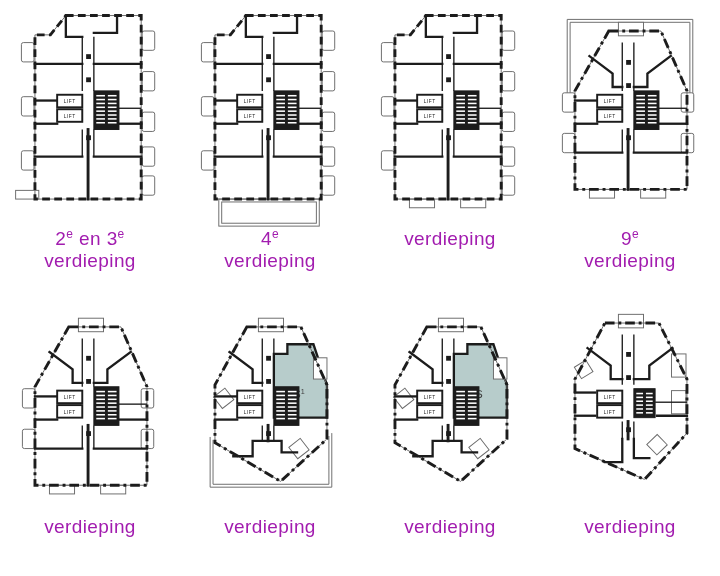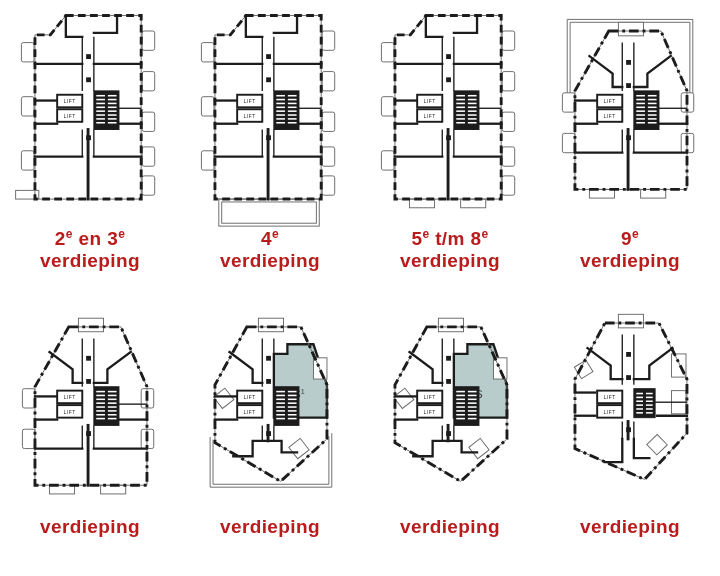--- a/index.html
+++ b/index.html
@@ -11,23 +11,23 @@
     width:720px;height:576px;
   }
   figure.plan-cell{
     margin:0;padding:0;
     display:flex;flex-direction:column;align-items:center;
   }
   figure.plan-cell svg{display:block;}
   figcaption.floor-caption{
     margin-top:-4px;
     text-align:center;
-    color:#b91c1c;
+    color:#a21caf;
     font-size:19px;
-    font-weight:700;
+    font-weight:400;
     letter-spacing:.4px;
     line-height:1.18;
   }
   figcaption.floor-caption sup{font-size:12px;line-height:0;}
   figcaption.floor-caption .cap-line{display:block;}
 </style>
 </head>
 <body>
 
 <main class="plans-grid">
@@ -199,21 +199,20 @@
         <line x1="94.5" y1="115" x2="103.5" y2="115" stroke="#fff" stroke-width="1.6"></line>
         <line x1="106.5" y1="115" x2="115.5" y2="115" stroke="#fff" stroke-width="1.6"></line>
         <line x1="94.5" y1="119" x2="103.5" y2="119" stroke="#fff" stroke-width="1.6"></line>
         <line x1="106.5" y1="119" x2="115.5" y2="119" stroke="#fff" stroke-width="1.6"></line>
         <line x1="94.5" y1="123" x2="103.5" y2="123" stroke="#fff" stroke-width="1.6"></line>
         <line x1="106.5" y1="123" x2="115.5" y2="123" stroke="#fff" stroke-width="1.6"></line>
         <line x1="94.5" y1="127" x2="103.5" y2="127" stroke="#fff" stroke-width="1.6"></line>
         <line x1="106.5" y1="127" x2="115.5" y2="127" stroke="#fff" stroke-width="1.6"></line>
       </svg>
     <figcaption class="floor-caption">
-      <span class="cap-line">5<sup>e</sup> t/m 8<sup>e</sup></span>
       <span class="cap-line">verdieping</span>
     </figcaption>
   </figure>
 
   <figure class="plan-cell">
     <svg width="170" height="232" viewBox="0 0 176 240">
         <polyline points="31,110 23,110 23,20 153,20 153,110 147,110" fill="none" stroke="#6b6b6b" stroke-width="1"></polyline>
         <polyline points="31,106 26,106 26,23 150,23 150,106 147,106" fill="none" stroke="#6b6b6b" stroke-width="1"></polyline>
         <rect x="18" y="96" width="13" height="20" rx="2" stroke="#6b6b6b" stroke-width="1" fill="#fff"></rect>
         <rect x="141" y="96" width="13" height="20" rx="2" stroke="#6b6b6b" stroke-width="1" fill="#fff"></rect>

